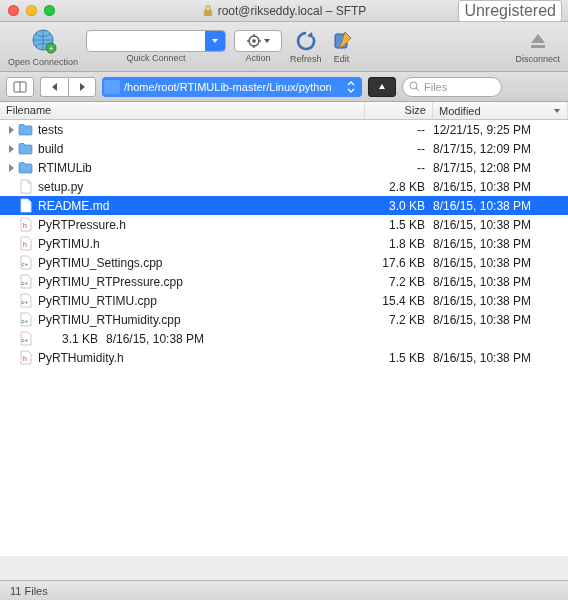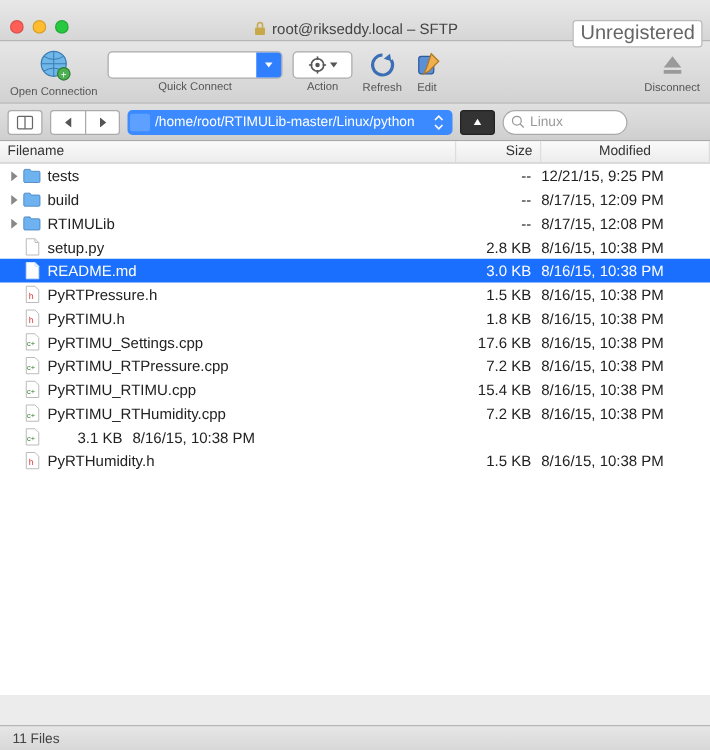--- a/index.html
+++ b/index.html
@@ -1,17 +1,17 @@
 <!DOCTYPE html>
 <html><head>
 <meta charset="utf-8">
 <style>
 * { box-sizing: border-box; margin: 0; padding: 0; font-family: -apple-system, "Helvetica Neue", Arial, sans-serif; }
 body { width: 568px; height: 600px; background: #ececec; display: flex; flex-direction: column; overflow: hidden; font-size: 12px; }
-.titlebar { height: 22px; background: linear-gradient(#e8e8e8,#d6d6d6); border-bottom: 1px solid #b5b5b5; display: flex; padding: 16px 8px; position: relative; }
+.titlebar { height: 22px; background: linear-gradient(#e8e8e8,#d6d6d6); border-bottom: 1px solid #b5b5b5; display: flex; align-items: center; padding: 4px 8px; position: relative; }
 .traffic { display: flex; gap: 7px; }
 .dot { width: 11px; height: 11px; border-radius: 50%; border: 0.5px solid rgba(0,0,0,0.15); }
 .dot.red { background: #ff5f57; }
 .dot.yellow { background: #febc2e; }
 .dot.green { background: #28c840; }
 .title { position: absolute; left: 0; right: 0; text-align: center; font-size: 12px; color: #444; display: flex; align-items: center; justify-content: center; gap: 4px; }
 .unreg { position: absolute; right: 6px; font-size: 16px; background: #fff; border: 1px solid #bbb; border-radius: 3px; padding: 1px 5px; color: #666; }
 .toolbar { height: 50px; background: linear-gradient(#e6e6e6,#d2d2d2); border-bottom: 1px solid #a9a9a9; display: flex; align-items: center; padding: 2px 8px; gap: 8px; }
 .tbitem { display: flex; flex-direction: column; align-items: center; gap: 1px; font-size: 9px; color: #555; }
 .globeicon { width: 30px; height: 30px; display: flex; align-items: center; justify-content: center; }
@@ -169,28 +169,28 @@
   <div class="upbtn">
       <svg width="8" height="8">
         <path d="M1 6 L4 1 L7 6 Z" fill="#fff"></path>
       </svg>
     </div>
   <div class="search">
     <svg width="11" height="11">
         <circle cx="4.5" cy="4.5" r="3.5" fill="none" stroke="#999"></circle>
         <line x1="7" y1="7" x2="10" y2="10" stroke="#999"></line>
       </svg>
-    <span>Linux</span>
+    <span>Files</span>
   </div>
 </div>
 
 <div class="headers">
   <div class="col col-name">Filename</div>
   <div class="col col-size">Size</div>
-  <div class="col col-mod" style="display:flex;align-items:center;justify-content:space-between;flex-direction:column;">
+  <div class="col col-mod" style="display:flex;align-items:center;justify-content:space-between;">
     <span>Modified</span>
     <svg width="8" height="8">
         <path d="M1 2 L4 6 L7 2 Z" fill="#666"></path>
       </svg>
   </div>
 </div>
 
 <div class="listing" id="listing">
     <div class="row">
       <span class="tw">

